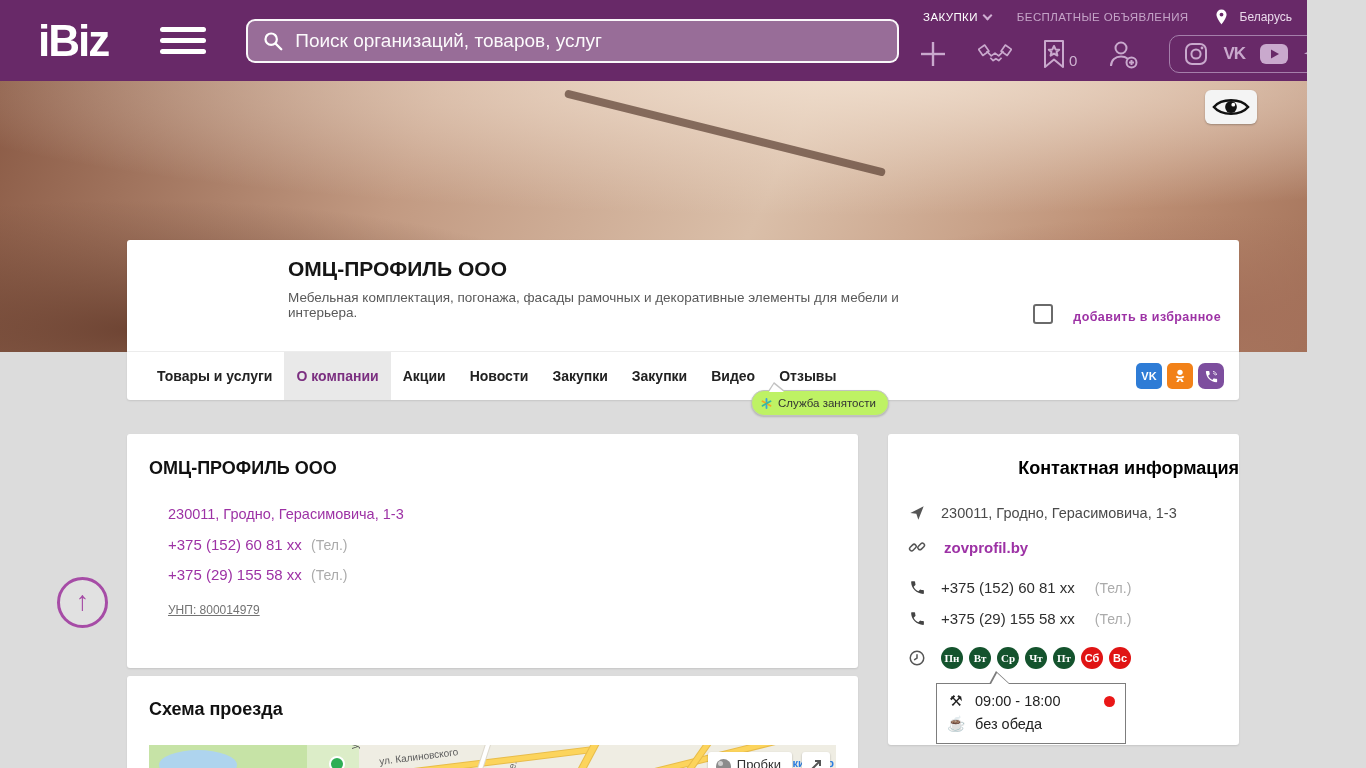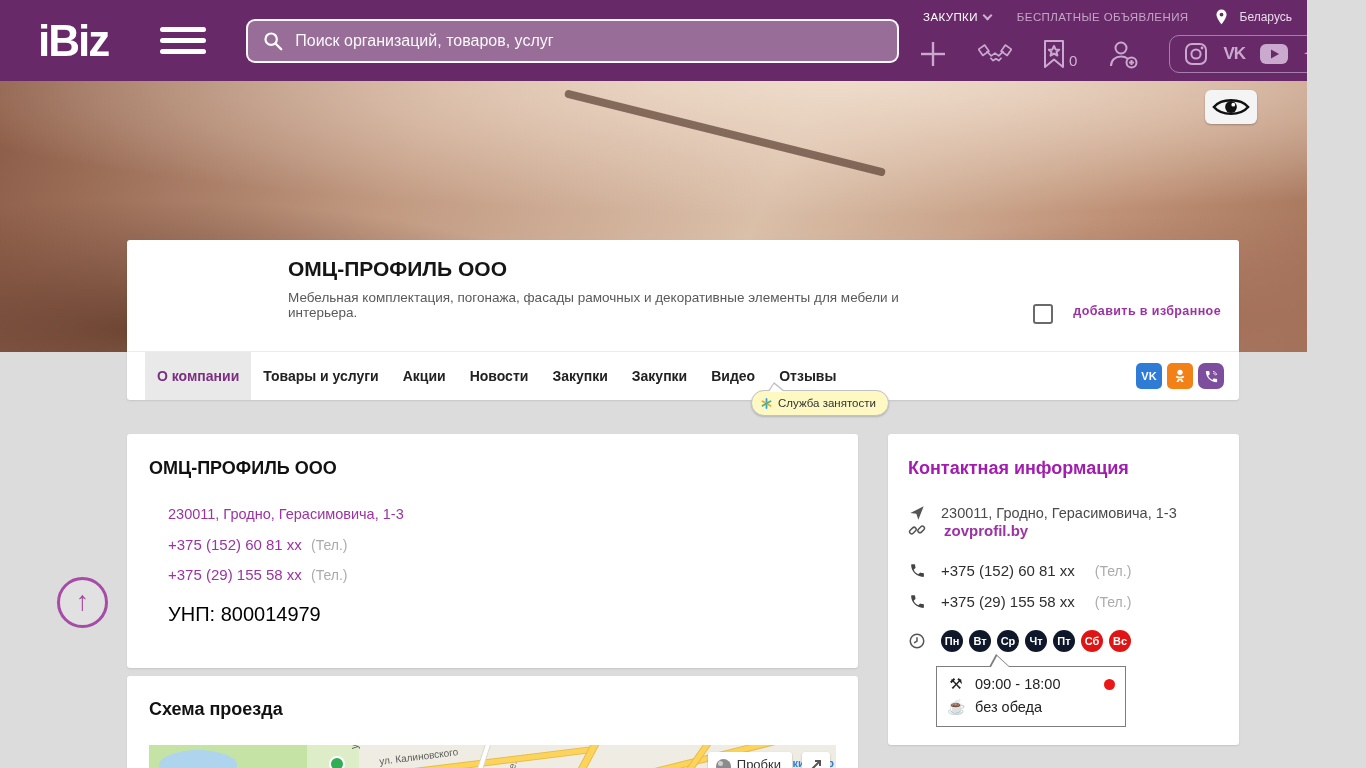--- a/index.html
+++ b/index.html
@@ -7,21 +7,21 @@
   body { font-family:"Liberation Sans", sans-serif; background:#dcdcdc; overflow:hidden; }
   .page { position:relative; width:1307px; height:768px; overflow:hidden; }
 
   
   .header { position:absolute; top:0; left:0; width:1366px; height:81px; background:#682968; display:flex; align-items:center; z-index:30; }
   .logo { margin-left:38px; font-size:44px; font-weight:800; color:#fff; letter-spacing:-2px; line-height:1; }
   .burger { margin-left:52px; width:46px; cursor:pointer; }
   .burger span { display:block; width:46px; height:5px; background:#fff; border-radius:3px; margin:6px 0; }
   .searchbar { margin-left:40px; width:653px; height:44px; background:rgba(255,255,255,0.32); border:2px solid rgba(255,255,255,0.95); border-radius:9px; display:flex; align-items:center; padding:0 14px; }
   .searchbar svg { flex:0 0 auto; margin-right:11px; }
-  .searchbar input { flex:1; background:transparent; border:none; outline:none; color:#fff; font-size:16px; font-family:"Liberation Sans", sans-serif; }
+  .searchbar input { flex:1; background:transparent; border:none; outline:none; color:#fff; font-size:19px; font-family:"Liberation Sans", sans-serif; }
   .searchbar input::placeholder { color:rgba(255,255,255,0.96); opacity:1; }
   .header-right { margin-left:auto; display:flex; flex-direction:column; align-items:flex-end; gap:9px; padding-right:22px; }
   .hr-top { display:flex; align-items:center; gap:26px; }
   .hr-top .hlink { font-size:11.5px; letter-spacing:0.4px; color:#fff; cursor:pointer; display:flex; align-items:center; gap:6px; }
   .hlink.muted { color:#c5a4c8; }
   .chev { display:inline-block; width:7px; height:7px; border-right:2px solid #cfaed2; border-bottom:2px solid #cfaed2; transform:rotate(45deg); margin-top:-4px; }
   .geo { display:flex; align-items:center; gap:12px; color:#ead9eb; font-size:12px; cursor:pointer; }
   .flag { width:26px; height:18px; border-radius:2px; overflow:hidden; box-shadow:0 0 0 1px rgba(0,0,0,0.15); cursor:pointer; }
   .flag div { height:6px; }
   .flag .w { background:#f5f5f5; } .flag .b { background:#2d55a5; } .flag .r { background:#d52b1e; }
@@ -48,46 +48,46 @@
   .card { background:#fff; border-radius:3px; box-shadow:0 1px 2px rgba(0,0,0,0.10); position:absolute; }
   .company-card { left:127px; top:240px; width:1112px; height:160px; z-index:20; }
   .company-top { position:relative; height:111px; }
   .company-logo { position:absolute; left:18px; top:0; width:100px; height:111px; background:#f6faf6; display:flex; align-items:center; justify-content:center; gap:4px; }
   .wm-text { font-size:15px; letter-spacing:-0.3px; }
   .wm-well { color:#4aa08e; font-weight:bold; }
   .wm-maker { color:#8d979b; }
   .company-info { position:absolute; left:161px; top:17px; width:660px; }
   .company-name { font-size:21px; font-weight:bold; color:#151515; }
   .company-desc { margin-top:9px; font-size:13.5px; color:#595959; }
-  .favorite { position:absolute; right:18px; top:64px; display:flex; align-items:flex-start; gap:20px; }
+  .favorite { position:absolute; right:18px; top:64px; display:flex; align-items:flex-end; gap:20px; }
   .fav-check { width:20px; height:20px; border:2px solid #6a6a6a; border-radius:3px; background:#fff; cursor:pointer; }
   .fav-label { color:#9d32a5; font-weight:bold; font-size:12.5px; letter-spacing:0.4px; cursor:pointer; }
 
   .company-nav { height:49px; border-top:1px solid #ececec; display:flex; align-items:stretch; padding-left:18px; position:relative; }
   .tab { font-size:14px; font-weight:bold; color:#222; padding:0 12px; line-height:48px; cursor:pointer; white-space:nowrap; }
   .tab.active { background:#e9e9e9; color:#7b2f80; }
   .nav-social { position:absolute; right:15px; top:11px; display:flex; gap:5px; }
   .sbtn { width:26px; height:26px; border-radius:5px; display:flex; align-items:center; justify-content:center; color:#fff; cursor:pointer; }
   .sbtn.vk { background:#2e7cd6; font-size:11px; font-weight:800; }
   .sbtn.ok { background:#f28118; }
   .sbtn.viber { background:#7d4e9e; border-radius:7px; }
 
-  .vac-tooltip { position:absolute; left:624px; top:150px; height:26px; background:#fef9c3; border:1px solid #c2c2c2; border-radius:13px; display:flex; align-items:center; gap:6px; padding:0 12px 0 9px; font-size:11.5px; color:#333; box-shadow:0 1px 2px rgba(0,0,0,0.18); z-index:25; }
+  .vac-tooltip { position:absolute; left:624px; top:150px; height:26px; background:#bef264; border:1px solid #c2c2c2; border-radius:13px; display:flex; align-items:center; gap:6px; padding:0 12px 0 9px; font-size:11.5px; color:#333; box-shadow:0 1px 2px rgba(0,0,0,0.18); z-index:25; }
   .vac-tooltip::before { content:""; position:absolute; top:-9px; left:16px; border-left:6px solid transparent; border-right:11px solid transparent; border-bottom:9px solid #c2c2c2; }
   .vac-tooltip::after { content:""; position:absolute; top:-7px; left:17px; border-left:5px solid transparent; border-right:10px solid transparent; border-bottom:8px solid #fff; }
 
   
   .about-card { left:127px; top:434px; width:731px; height:234px; }
   .about-title { margin:24px 0 0 22px; font-size:18px; font-weight:bold; color:#111; }
   .about-address { display:block; margin:27px 0 0 41px; font-size:14.5px; color:#9d32a5; text-decoration:none; cursor:pointer; }
   .phone-row { margin:0 0 0 41px; font-size:15px; }
   .phone-row.p1 { margin-top:14px; } .phone-row.p2 { margin-top:13px; }
   .phone-num { color:#9d32a5; cursor:pointer; }
   .phone-type { color:#ababab; font-size:14px; margin-left:5px; }
-  .unp { margin:20px 0 0 41px; font-size:20px; color:#000000; }
+  .unp { margin:20px 0 0 41px; font-size:12px; color:#737373;text-decoration:underline; }
 
   
   .map-card { left:127px; top:676px; width:731px; height:300px; }
   .map-title { margin:23px 0 0 22px; font-size:18px; font-weight:bold; color:#111; }
   .map-canvas { position:absolute; left:22px; top:69px; width:687px; height:200px; background:#efede3; overflow:hidden; }
   .m-park { position:absolute; left:0; top:0; width:158px; height:100%; background:#c6e3a6; }
   .m-park2 { position:absolute; left:158px; top:0; width:52px; height:100%; background:#dcedc8; }
   .m-lake { position:absolute; left:10px; top:5px; width:78px; height:30px; background:#aed4ee; border-radius:50%; }
   .m-marker { position:absolute; left:180px; top:11px; width:16px; height:16px; border-radius:50%; background:#2fae55; border:2px solid #fff; }
   .m-road { position:absolute; background:#fcd45c; box-shadow:0 0 0 1px #e8bc49; }
@@ -102,32 +102,32 @@
   .m-s2 { left:200px; top:4px; transform:rotate(-90deg); transform-origin:left top; }
   .m-s3 { left:352px; top:20px; transform:rotate(-75deg); }
   .m-park-label { position:absolute; right:2px; top:12px; font-size:11px; font-weight:bold; color:#2a7de1; white-space:nowrap; }
   .m-traffic { position:absolute; right:44px; top:7px; background:#fff; border-radius:3px; box-shadow:0 1px 2px rgba(0,0,0,0.3); font-size:13px; color:#333; padding:5px 11px 5px 29px; cursor:pointer; }
   .m-traffic .tl { position:absolute; left:8px; top:7px; width:15px; height:15px; border-radius:50%; background:#8c8c8c; }
   .m-traffic .tl::after { content:""; position:absolute; left:2px; top:2px; width:5px; height:5px; border-radius:50%; background:#cfcfcf; }
   .m-expand { position:absolute; right:6px; top:7px; width:28px; height:26px; background:#fff; border-radius:3px; box-shadow:0 1px 2px rgba(0,0,0,0.3); display:flex; align-items:center; justify-content:center; cursor:pointer; }
 
   
   .contact-card { left:888px; top:434px; width:351px; height:311px; }
-  .contact-title { margin:24px 0 0 20px; font-size:18px; font-weight:bold; color:#a21caf; }
+  .contact-title { margin:24px 0 0 20px; font-size:18px; font-weight:bold; color:#000000;text-align:right; }
   .c-row { display:flex; align-items:center; gap:15px; margin-left:20px; margin-right:14px; }
   .c-row .cico { flex:0 0 18px; display:flex; justify-content:center; }
   .c-r1 { margin-top:26px; font-size:14.5px; color:#4a4a4a; }
-  .c-r2 { }
+  .c-r2 { margin-top:17px; }
   .website { color:#9d32a5; font-weight:bold; font-size:15px; text-decoration:none; cursor:pointer; margin-left:3px; }
   .c-r3 { margin-top:23px; } .c-r4 { margin-top:14px; }
   .c-phone { font-size:15px; color:#2e2e2e; }
   .c-r5 { margin-top:20px; }
   .days { display:flex; gap:6px; }
   .day { width:22px; height:22px; border-radius:50%; color:#fff; font-size:11px; font-weight:bold; text-align:center; line-height:22px; cursor:default; }
-  .day.open { background:#0f172a; } .day.closed { background:#e01414; }
+  .day.open { background:#14532d;font-family:Liberation Serif, serif; } .day.closed { background:#e01414; }
   .sched { position:relative; margin:14px 0 0 48px; width:190px; background:#fff; border:1.5px solid #7d7d7d; padding:8px 10px 10px 10px; }
   .sched::before { content:""; position:absolute; top:-13px; left:52px; border-left:7px solid transparent; border-right:14px solid transparent; border-bottom:13px solid #7d7d7d; }
   .sched::after { content:""; position:absolute; top:-11px; left:54px; border-left:6px solid transparent; border-right:12px solid transparent; border-bottom:11px solid #fff; }
   .s-row { display:flex; align-items:center; gap:10px; font-size:14.5px; color:#222; }
   .s-row + .s-row { margin-top:5px; }
   .s-glyph { font-size:15px; color:#222; width:18px; text-align:center; }
   .s-dot { margin-left:auto; width:11px; height:11px; border-radius:50%; background:#ea1717; }
 
   
   .scroll-top { position:absolute; left:57px; top:577px; width:51px; height:51px; border:3px solid #a64ca6; border-radius:50%; background:rgba(255,255,255,0.15); display:flex; align-items:center; justify-content:center; cursor:pointer; z-index:40; }
@@ -243,22 +243,22 @@
       <div class="company-info">
         <div class="company-name">ОМЦ-ПРОФИЛЬ ООО</div>
         <div class="company-desc">Мебельная комплектация, погонажа, фасады рамочных и декоративные элементы для мебели и интерьера.</div>
       </div>
       <div class="favorite">
         <span class="fav-check"></span>
         <span class="fav-label">добавить в избранное</span>
       </div>
     </div>
     <div class="company-nav">
+      <div class="tab">Товары и услуги</div>
       <div class="tab active">О компании</div>
-      <div class="tab">Товары и услуги</div>
       <div class="tab">Акции</div>
       <div class="tab">Новости</div>
       <div class="tab">Закупки</div>
       <div class="tab">Закупки</div>
       <div class="tab">Видео</div>
       <div class="tab">Отзывы</div>
       <div class="nav-social">
         <div class="sbtn vk">VK</div>
         <div class="sbtn ok">
           <svg width="16" height="16" viewBox="0 0 24 24" fill="#fff">

